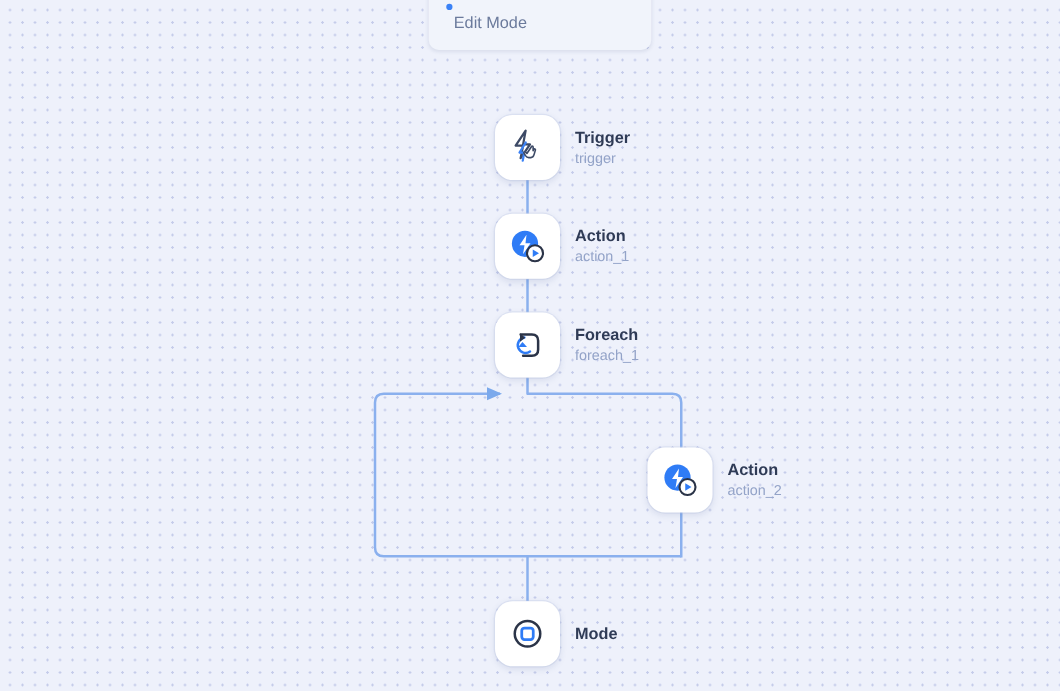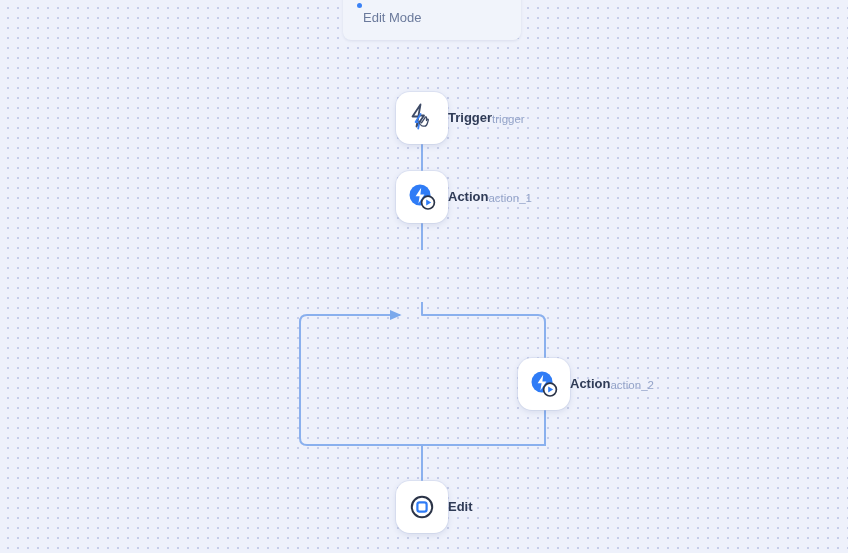--- a/index.html
+++ b/index.html
@@ -99,21 +99,23 @@
     background: #ffffff;
     border-radius: 14px;
     box-shadow: 0 2px 6px rgba(45,70,130,0.13), 0 0 0 1px rgba(200,210,235,0.35);
     display: flex;
     align-items: center;
     justify-content: center;
     flex: 0 0 auto;
     cursor: pointer;
   }
   .node-text {
-    display: flex;
+    margin-left: 12px;
+    display: flex;
+    flex-direction: column;
     justify-content: center;
     line-height: 1.25;
   }
   .node-title {
     font-size: 13px;
     font-weight: bold;
     color: #2f3b56;
     white-space: nowrap;
   }
   .node-subtitle {
@@ -183,20 +185,35 @@
         <circle cx="23" cy="22.6" r="6.4" fill="#ffffff" stroke="#2b3448" stroke-width="1.7"></circle>
         <path d="M21.2,19.6 L26.2,22.6 L21.2,25.6 Z" fill="#2f7cf6"></path>
       </svg>
     </div>
     <div class="node-text">
       <span class="node-title">Action</span>
       <span class="node-subtitle">action_1</span>
     </div>
   </div>
 
+  <div class="node" style="left:396px; top:250px;">
+    <div class="node-card">
+      <svg width="34" height="34" viewBox="0 0 34 34" xmlns="http://www.w3.org/2000/svg">
+        <path d="M11.5,8.5 L20.5,8.5 Q25.5,8.5 25.5,13.5 L25.5,20.5 Q25.5,25.5 20.5,25.5
+                 L13.5,25.5" fill="none" stroke="#2b3448" stroke-width="2" stroke-linecap="round" stroke-linejoin="round"></path>
+        <path d="M14.5,11.0 A6.2,6.2 0 1 0 19.0,22.2" fill="none" stroke="#2f7cf6" stroke-width="2" stroke-linecap="round"></path>
+        <path d="M11.0,7.6 L15.2,11.2 L11.0,14.4 Z" fill="#2b3448"></path>
+        <path d="M16.6,18.6 L13.0,14.6 L9.6,18.6 Z" fill="#2f7cf6"></path>
+      </svg>
+    </div>
+    <div class="node-text">
+      <span class="node-title">Foreach</span>
+      <span class="node-subtitle">foreach_1</span>
+    </div>
+  </div>
 
   <div class="node" style="left:518px; top:358px;">
     <div class="node-card">
       <svg width="34" height="34" viewBox="0 0 34 34" xmlns="http://www.w3.org/2000/svg">
         <circle cx="15" cy="15" r="10.5" fill="#2f7cf6"></circle>
         <path d="M16.2,7.8 L10.6,16.2 L14.6,16.2 L13.4,23.4 L19.4,14.6 L15.4,14.6 Z" fill="#ffffff"></path>
         <circle cx="23" cy="22.6" r="6.4" fill="#ffffff" stroke="#2b3448" stroke-width="1.7"></circle>
         <path d="M21.2,19.6 L26.2,22.6 L21.2,25.6 Z" fill="#2f7cf6"></path>
       </svg>
     </div>
@@ -207,17 +224,17 @@
   </div>
 
   <div class="node" style="left:396px; top:481px;">
     <div class="node-card">
       <svg width="34" height="34" viewBox="0 0 34 34" xmlns="http://www.w3.org/2000/svg">
         <circle cx="17" cy="17" r="10.2" fill="none" stroke="#2b3448" stroke-width="2"></circle>
         <rect x="12.4" y="12.4" width="9.2" height="9.2" rx="2.2" fill="none" stroke="#2f7cf6" stroke-width="2.2"></rect>
       </svg>
     </div>
     <div class="node-text">
-      <span class="node-title only">Edit</span>
+      <span class="node-title only">Mode</span>
     </div>
   </div>
 
 </div>
 
 </body></html>

